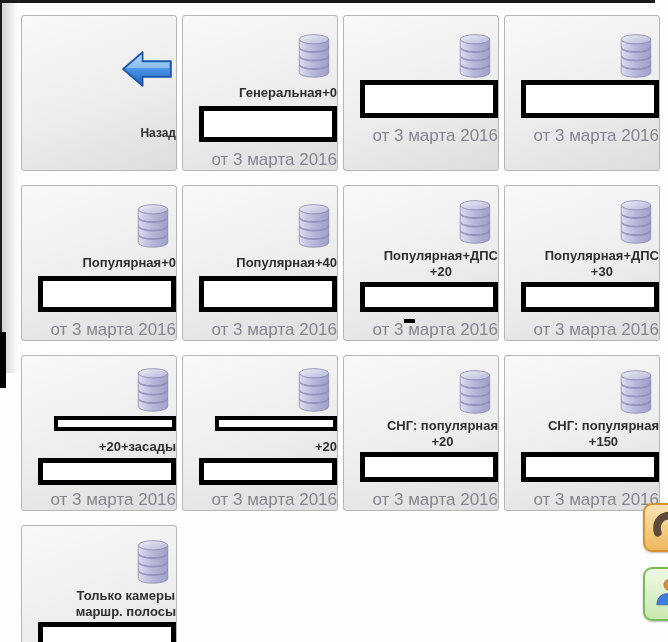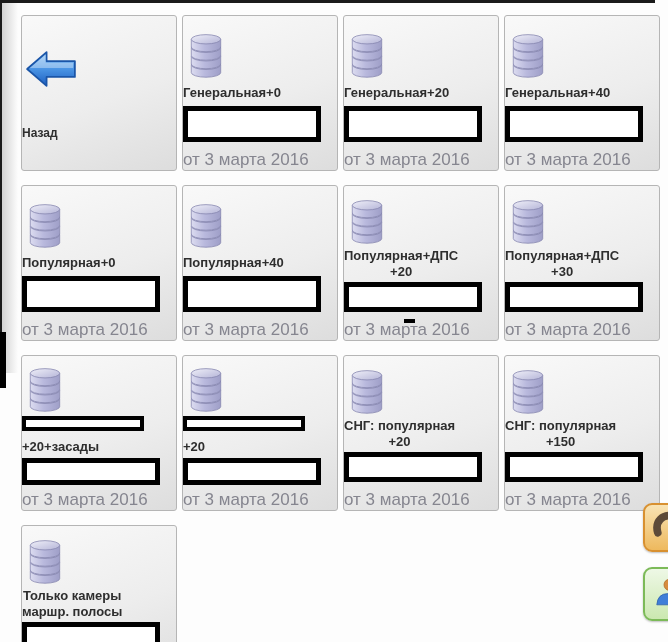--- a/index.html
+++ b/index.html
@@ -11,21 +11,21 @@
   .edge-left{position:absolute;left:0;top:0;width:2px;height:334px;background:#1a1a1a;}
   .edge-left-bar{position:absolute;left:0;top:332px;width:6px;height:56px;background:#000;}
   .edge-shadow{position:absolute;left:2px;top:3px;width:16px;height:370px;
     background:linear-gradient(to right, rgba(110,110,110,.30), rgba(255,255,255,0));}
 
   .grid{position:absolute;left:21px;top:15px;display:grid;
     grid-template-columns:repeat(4,156px);gap:14px 5px;}
 
   .tile{width:156px;height:156px;box-sizing:border-box;border:1px solid #b5b5b5;border-radius:3px;
     background:linear-gradient(160deg,#f9f9f9 0%,#ededed 55%,#dddddd 100%);
-    display:flex;flex-direction:column;align-items:flex-start;cursor:pointer;}
+    display:flex;flex-direction:column;align-items:flex-end;cursor:pointer;}
 
   .icon-wrap{margin-top:14px;height:48px;display:flex;align-items:center;justify-content:center;}
   .two-line .icon-wrap{margin-top:10px;}
   .strip-tile .icon-wrap{margin-top:10px;height:44px;}
 
   .label-wrap{margin-top:4px;min-height:22px;display:flex;flex-direction:column;
     justify-content:center;align-items:center;}
   .two-line .label-wrap{min-height:32px;}
   .strip-tile .label-wrap{margin-top:7px;min-height:18px;}
 
@@ -122,54 +122,48 @@
       <ellipse cx="28" cy="45" rx="19" ry="6" fill="url(#dbTop)"></ellipse>
       <path d="M9 34 v10 a19 6 0 0 0 38 0 v-10 z" fill="url(#dbBody)"></path>
       <ellipse cx="28" cy="34" rx="19" ry="6" fill="url(#dbTop)"></ellipse>
       <path d="M9 23 v10 a19 6 0 0 0 38 0 v-10 z" fill="url(#dbBody)"></path>
       <ellipse cx="28" cy="23" rx="19" ry="6" fill="url(#dbTop)"></ellipse>
       <path d="M9 12 v10 a19 6 0 0 0 38 0 v-10 z" fill="url(#dbBody)"></path>
       <ellipse cx="28" cy="12" rx="19" ry="6" fill="url(#dbTop)"></ellipse>
     </g>
   </svg>
         </div>
-        <div class="label-wrap">
-          <div class="lbl">Генеральная+20</div>
-        </div>
-        <div class="box"></div>
-        <div class="date">от 3 марта 2016</div>
-      </div>
-      <div class="tile">
-        <div class="icon-wrap">
-          <svg viewBox="0 0 56 62" width="46" height="48">
-    <defs>
-      <linearGradient id="dbBody" x1="0" y1="0" x2="1" y2="0">
-        <stop offset="0" stop-color="#dcdcf0"></stop>
-        <stop offset="0.45" stop-color="#b9b9dd"></stop>
-        <stop offset="1" stop-color="#9f9fc8"></stop>
-      </linearGradient>
-      <linearGradient id="dbTop" x1="0" y1="0" x2="1" y2="1">
-        <stop offset="0" stop-color="#efeff8"></stop>
-        <stop offset="1" stop-color="#b5b5d8"></stop>
-      </linearGradient>
-    </defs>
-    <g stroke="#8484ad" stroke-width="1">
-      <path d="M9 45 v10 a19 6 0 0 0 38 0 v-10 z" fill="url(#dbBody)"></path>
-      <ellipse cx="28" cy="45" rx="19" ry="6" fill="url(#dbTop)"></ellipse>
-      <path d="M9 34 v10 a19 6 0 0 0 38 0 v-10 z" fill="url(#dbBody)"></path>
-      <ellipse cx="28" cy="34" rx="19" ry="6" fill="url(#dbTop)"></ellipse>
-      <path d="M9 23 v10 a19 6 0 0 0 38 0 v-10 z" fill="url(#dbBody)"></path>
-      <ellipse cx="28" cy="23" rx="19" ry="6" fill="url(#dbTop)"></ellipse>
-      <path d="M9 12 v10 a19 6 0 0 0 38 0 v-10 z" fill="url(#dbBody)"></path>
-      <ellipse cx="28" cy="12" rx="19" ry="6" fill="url(#dbTop)"></ellipse>
-    </g>
-  </svg>
-        </div>
-        <div class="label-wrap">
-          <div class="lbl">Генеральная+40</div>
+        <div class="box"></div>
+        <div class="date">от 3 марта 2016</div>
+      </div>
+      <div class="tile">
+        <div class="icon-wrap">
+          <svg viewBox="0 0 56 62" width="46" height="48">
+    <defs>
+      <linearGradient id="dbBody" x1="0" y1="0" x2="1" y2="0">
+        <stop offset="0" stop-color="#dcdcf0"></stop>
+        <stop offset="0.45" stop-color="#b9b9dd"></stop>
+        <stop offset="1" stop-color="#9f9fc8"></stop>
+      </linearGradient>
+      <linearGradient id="dbTop" x1="0" y1="0" x2="1" y2="1">
+        <stop offset="0" stop-color="#efeff8"></stop>
+        <stop offset="1" stop-color="#b5b5d8"></stop>
+      </linearGradient>
+    </defs>
+    <g stroke="#8484ad" stroke-width="1">
+      <path d="M9 45 v10 a19 6 0 0 0 38 0 v-10 z" fill="url(#dbBody)"></path>
+      <ellipse cx="28" cy="45" rx="19" ry="6" fill="url(#dbTop)"></ellipse>
+      <path d="M9 34 v10 a19 6 0 0 0 38 0 v-10 z" fill="url(#dbBody)"></path>
+      <ellipse cx="28" cy="34" rx="19" ry="6" fill="url(#dbTop)"></ellipse>
+      <path d="M9 23 v10 a19 6 0 0 0 38 0 v-10 z" fill="url(#dbBody)"></path>
+      <ellipse cx="28" cy="23" rx="19" ry="6" fill="url(#dbTop)"></ellipse>
+      <path d="M9 12 v10 a19 6 0 0 0 38 0 v-10 z" fill="url(#dbBody)"></path>
+      <ellipse cx="28" cy="12" rx="19" ry="6" fill="url(#dbTop)"></ellipse>
+    </g>
+  </svg>
         </div>
         <div class="box"></div>
         <div class="date">от 3 марта 2016</div>
       </div>
       <div class="tile">
         <div class="icon-wrap">
           <svg viewBox="0 0 56 62" width="46" height="48">
     <defs>
       <linearGradient id="dbBody" x1="0" y1="0" x2="1" y2="0">
         <stop offset="0" stop-color="#dcdcf0"></stop>

